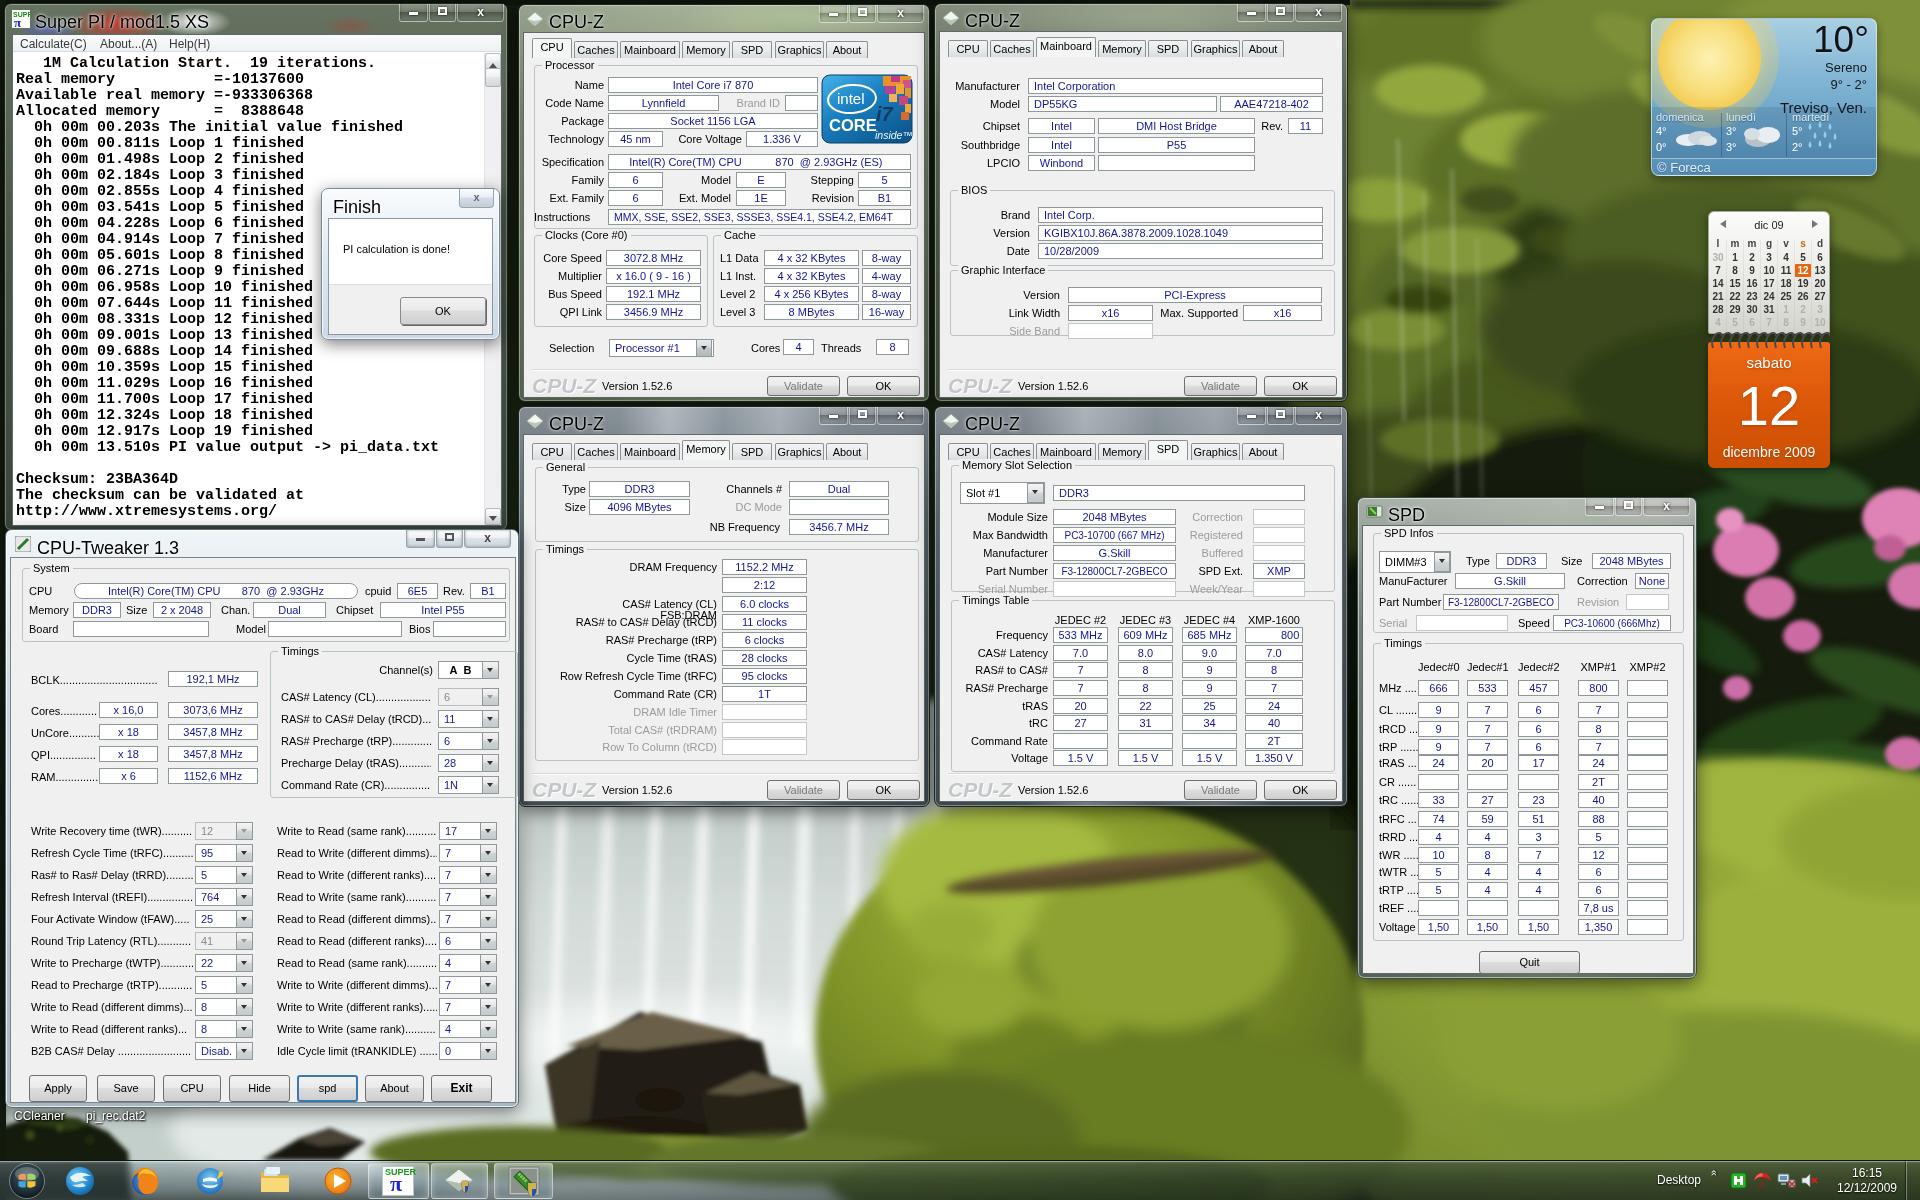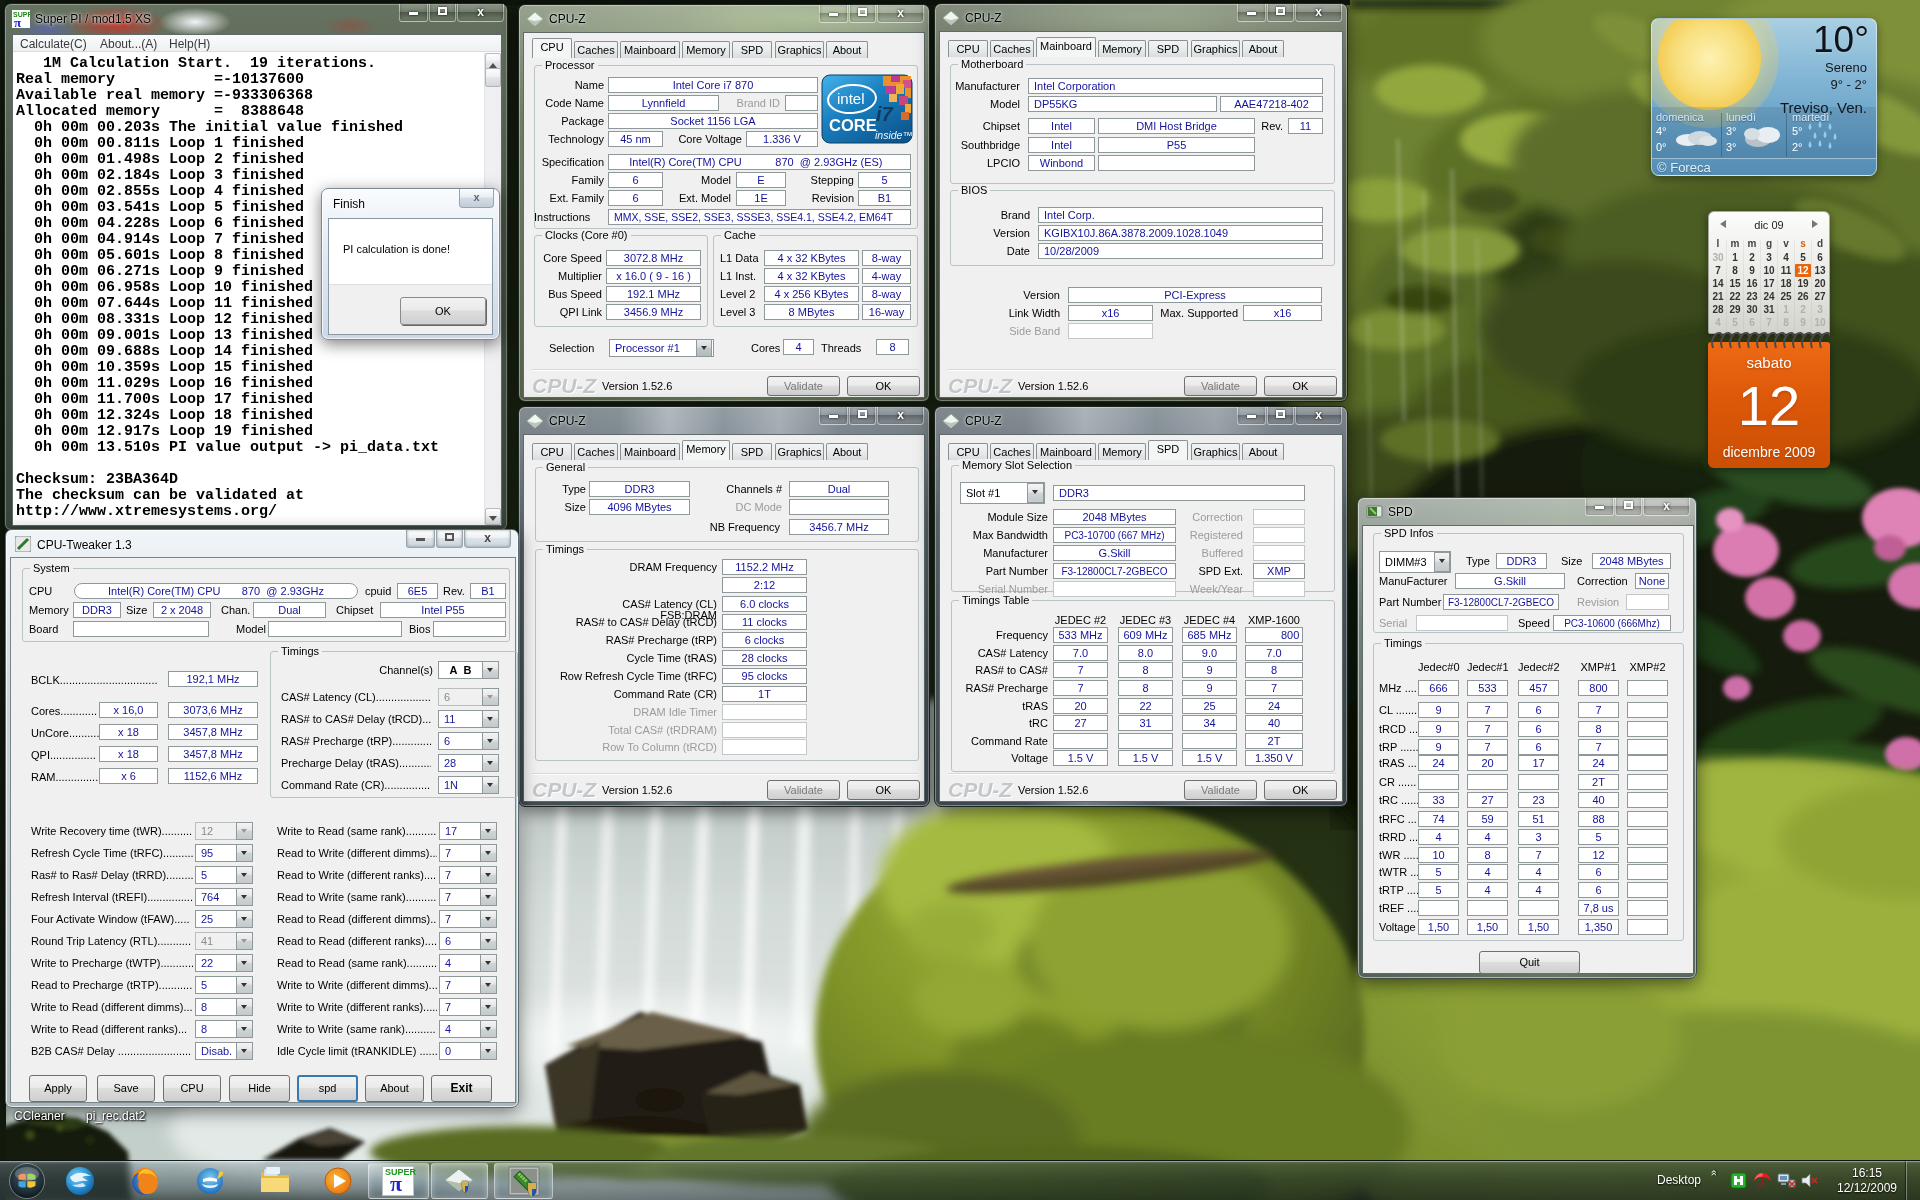--- a/index.html
+++ b/index.html
@@ -1,19 +1,19 @@
 <!DOCTYPE html>
 <html><head><meta charset="utf-8"><style>
 *{margin:0;padding:0;box-sizing:border-box;}
 html,body{width:1920px;height:1200px;overflow:hidden;background:#1a2412;font-family:"Liberation Sans",sans-serif;}
 #stage{position:absolute;left:0;top:0;width:1920px;height:1200px;overflow:hidden;}
 .w{position:absolute;box-shadow:0 5px 22px rgba(0,0,0,.62);border-radius:7px;}
 .client{position:absolute;background:#f0f0f0;border:1px solid #5f6a6b;}
 .ticon{position:absolute;}
-.ttext{position:absolute;font-size:12px;color:#000;text-shadow:0 0 4px rgba(255,255,255,.9),0 0 2px rgba(255,255,255,.9);}
+.ttext{position:absolute;font-size:18px;color:#000;text-shadow:0 0 4px rgba(255,255,255,.9),0 0 2px rgba(255,255,255,.9);}
 .caps{position:absolute;display:flex;}
 .cap{height:18px;border:1px solid rgba(255,255,255,.42);border-top:none;background:linear-gradient(180deg,rgba(255,255,255,.28),rgba(255,255,255,.08) 45%,rgba(0,0,0,.22) 50%,rgba(255,255,255,.1));box-shadow:inset 0 0 3px rgba(0,0,0,.35);color:#fff;font-size:10px;text-align:center;line-height:16px;}
 .cap.mn{width:29px;border-radius:0 0 3px 3px;margin-right:1px;}
 .cap.mx{width:27px;border-radius:0 0 3px 3px;margin-right:1px;}
 .cap.cl{width:47px;border-radius:0 0 4px 4px;}
 .gb{position:absolute;border:1px solid #b9c3c5;border-radius:3px;}
 .gl{position:absolute;top:-7px;left:7px;background:#f0f0f0;padding:0 3px;font-size:11px;color:#000;line-height:13px;}
 .f{position:absolute;background:#fff;border:1px solid #8f989a;color:#13139b;font-size:11px;text-align:center;line-height:13px;padding-top:1px;height:16px;white-space:nowrap;overflow:hidden;}
 .f.lft{text-align:left;padding-left:5px;}
 .lab{position:absolute;font-size:11px;color:#000;line-height:13px;white-space:nowrap;}
@@ -438,23 +438,20 @@
   <div class="client" style="left:4px;top:27px;width:404px;height:367px;">
     <div class="tabs">
       <div class="tab" style="left:8px;width:40px;">CPU</div>
       <div class="tab" style="left:50px;width:44px;">Caches</div>
       <div class="tab sel" style="left:96px;width:60px;">Mainboard</div>
       <div class="tab" style="left:158px;width:48px;">Memory</div>
       <div class="tab" style="left:208px;width:40px;">SPD</div>
       <div class="tab" style="left:251px;width:49px;">Graphics</div>
       <div class="tab" style="left:302px;width:42px;">About</div>
     </div>
-    <div class="gb" style="left:10px;top:32px;width:385px;height:120px;">
-          <span class="gl">Motherboard</span>
-        </div>
     <div class="lab r" style="left:10px;top:48px;width:70px;">Manufacturer</div>
     <div class="f lft" style="left:88px;top:46px;width:295px;">Intel Corporation</div>
     <div class="lab r" style="left:10px;top:66px;width:70px;">Model</div>
     <div class="f lft" style="left:88px;top:64px;width:189px;">DP55KG</div>
     <div class="f" style="left:280px;top:64px;width:103px;">AAE47218-402</div>
     <div class="lab r" style="left:10px;top:88px;width:70px;">Chipset</div>
     <div class="f" style="left:88px;top:86px;width:67px;">Intel</div>
     <div class="f" style="left:158px;top:86px;width:157px;">DMI Host Bridge</div>
     <div class="lab r" style="left:303px;top:88px;width:40px;">Rev.</div>
     <div class="f" style="left:348px;top:86px;width:35px;">11</div>
@@ -466,20 +463,23 @@
     <div class="f" style="left:158px;top:123px;width:157px;"></div>
     <div class="gb" style="left:10px;top:158px;width:385px;height:76px;">
           <span class="gl">BIOS</span>
         </div>
     <div class="lab r" style="left:20px;top:177px;width:70px;">Brand</div>
     <div class="f lft" style="left:98px;top:175px;width:285px;">Intel Corp.</div>
     <div class="lab r" style="left:20px;top:195px;width:70px;">Version</div>
     <div class="f lft" style="left:98px;top:193px;width:285px;">KGIBX10J.86A.3878.2009.1028.1049</div>
     <div class="lab r" style="left:20px;top:213px;width:70px;">Date</div>
     <div class="f lft" style="left:98px;top:211px;width:285px;">10/28/2009</div>
+    <div class="gb" style="left:10px;top:238px;width:385px;height:66px;">
+          <span class="gl">Graphic Interface</span>
+        </div>
     <div class="lab r" style="left:30px;top:257px;width:90px;">Version</div>
     <div class="f" style="left:128px;top:255px;width:254px;">PCI-Express</div>
     <div class="lab r" style="left:30px;top:275px;width:90px;">Link Width</div>
     <div class="f" style="left:128px;top:273px;width:85px;">x16</div>
     <div class="lab r" style="left:218px;top:275px;width:80px;">Max. Supported</div>
     <div class="f" style="left:303px;top:273px;width:79px;">x16</div>
     <div class="lab r g" style="left:30px;top:293px;width:90px;">Side Band</div>
     <div class="f" style="left:128px;top:291px;width:85px;border-color:#c2c8ca;"></div>
     <div style="position:absolute;left:8px;top:337px;width:388px;height:2px;border-top:1px solid #d8d8d8;border-bottom:1px solid #fdfdfd;"></div>
     <div class="wmark" style="left:8px;top:342px;">CPU-Z</div>

